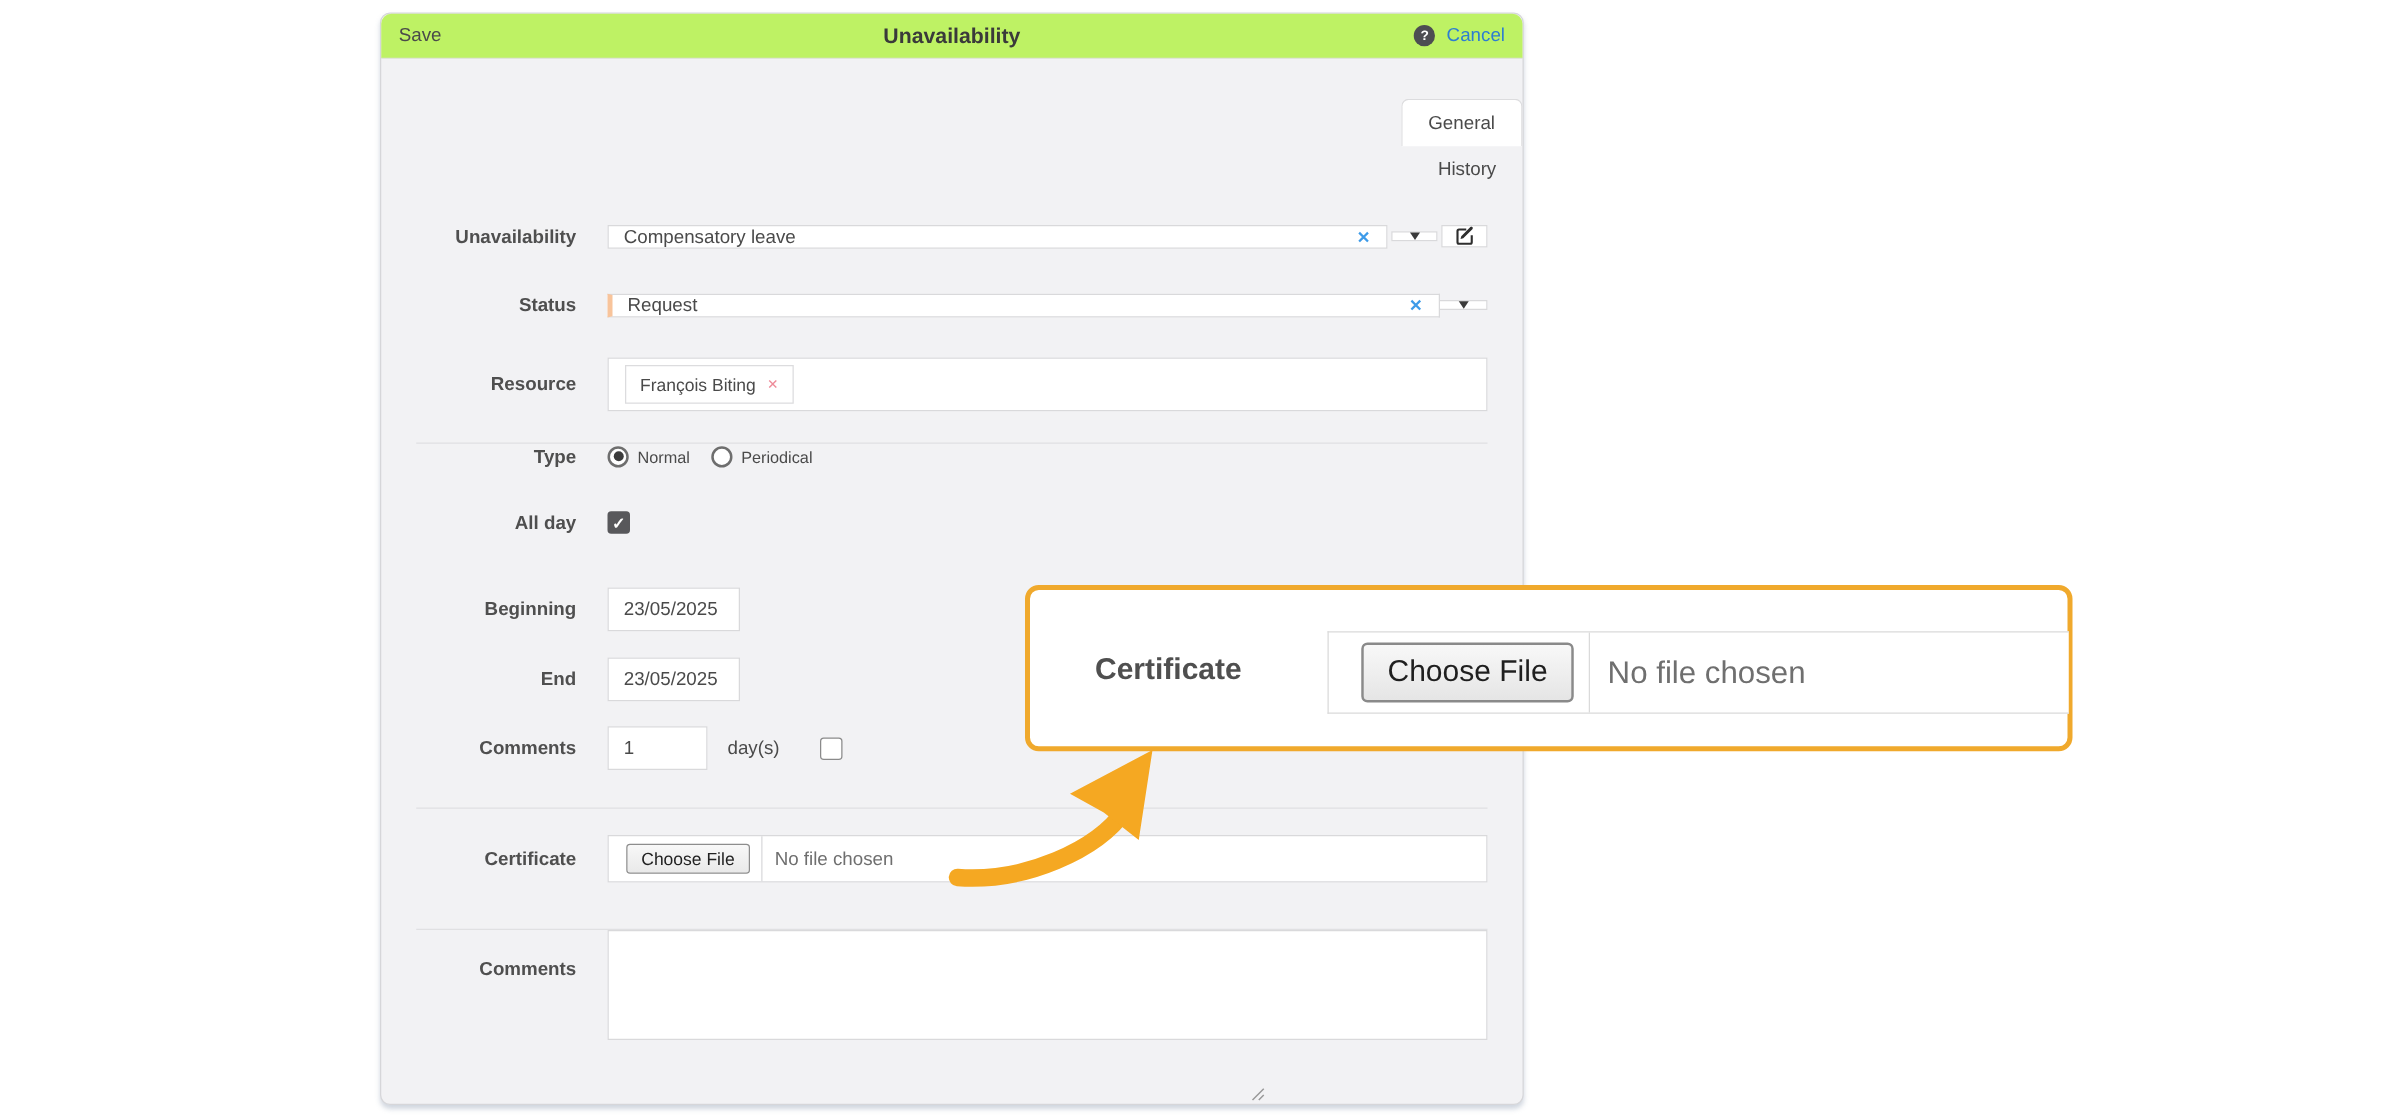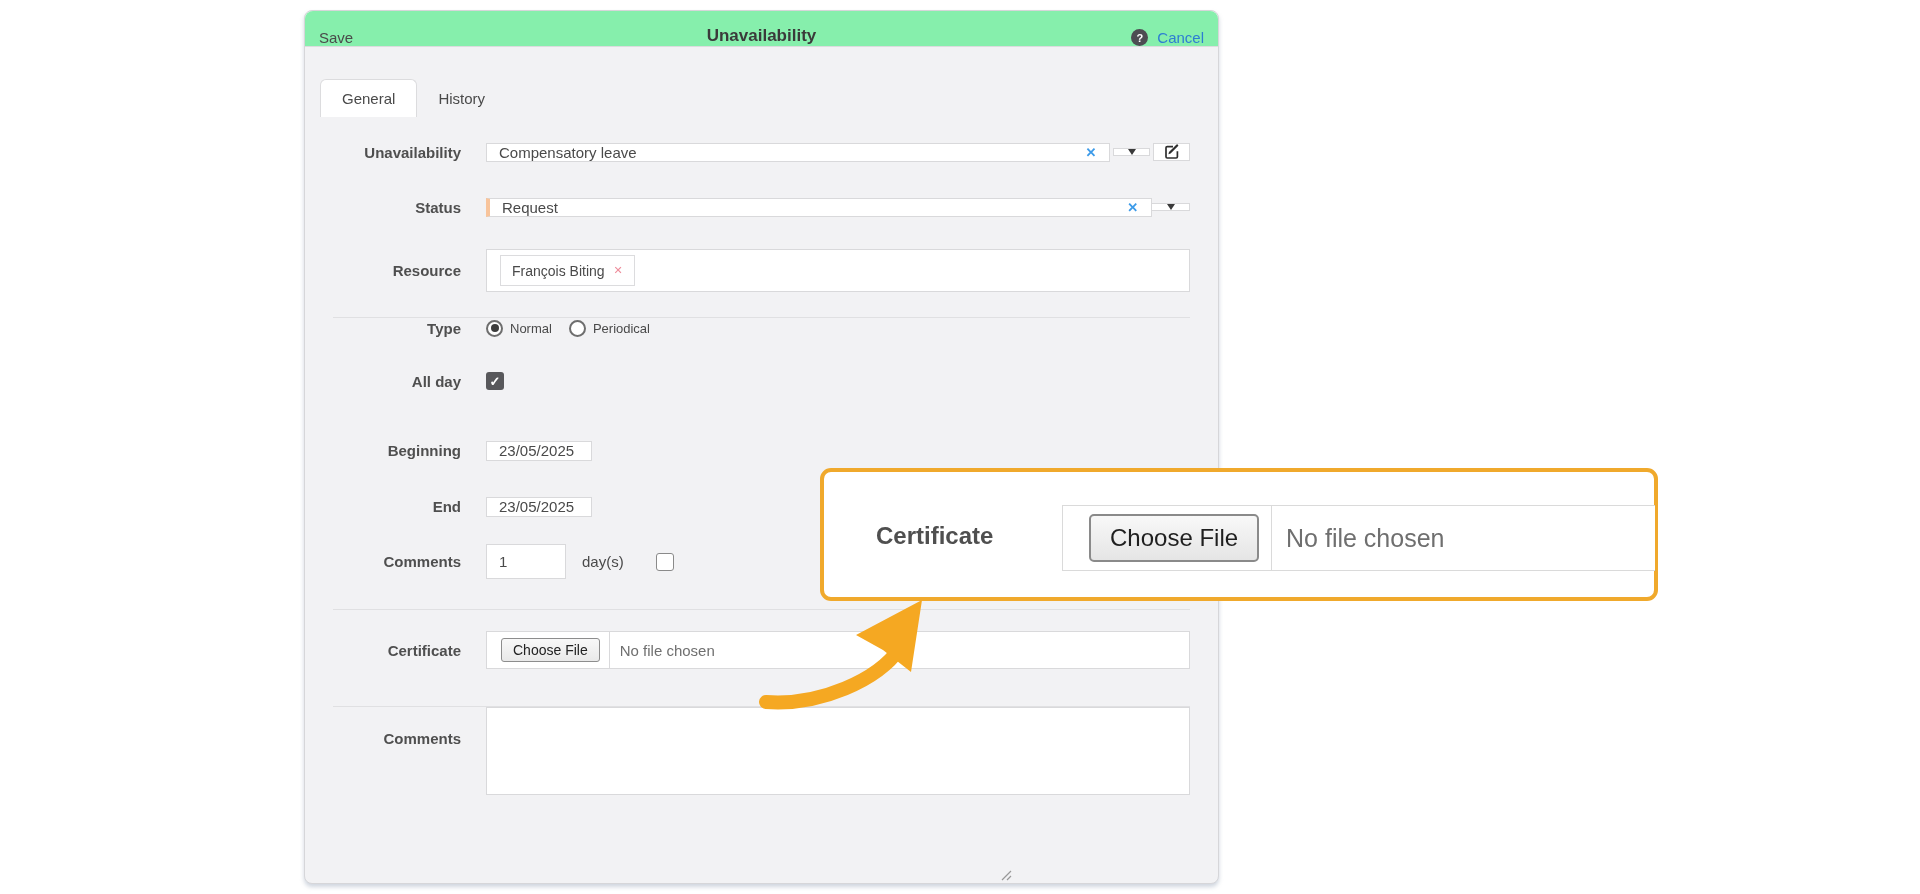--- a/index.html
+++ b/index.html
@@ -6,39 +6,39 @@
   html,body { width:1920px; height:894px; background:#ffffff;
               font-family:"Liberation Sans", sans-serif; overflow:hidden; }
 
   
   .panel {
     position:absolute; left:304px; top:10px; width:915px; height:874px;
     background:#F2F2F4; border:1px solid #D6D6D9; border-radius:8px;
     box-shadow:0 3px 4px rgba(150,165,185,.45);
   }
   .topbar {
-    height:36px; background:#86efac; border-bottom:1px solid #DCDCDE;
-    border-radius:8px 8px 0 0; display:flex; align-items:flex-end;
+    height:36px; background:#bef264; border-bottom:1px solid #DCDCDE;
+    border-radius:8px 8px 0 0; display:flex; align-items:center;
     padding:0 14px; position:relative;
   }
   .topbar .save { font-size:15px; color:#4A4A4A; cursor:pointer; }
   .topbar .title {
     position:absolute; left:0; right:0; text-align:center;
     font-size:17px; font-weight:bold; color:#3A3A3A; pointer-events:none;
   }
   .topbar .right { margin-left:auto; display:flex; align-items:center; gap:9px; z-index:2; }
   .help-circle {
     width:17px; height:17px; border-radius:50%; background:#4D4D52; color:#fff;
     font-size:11px; font-weight:bold; display:flex; align-items:center;
     justify-content:center; cursor:pointer;
   }
   .cancel { font-size:15px; color:#2D7DD2; cursor:pointer; }
 
   
-  .tabrow { display:flex; margin:32px 0 0 15px; align-items:flex-end; }
+  .tabrow { display:flex; margin:32px 0 0 15px; align-items:flex-end;flex-direction:column; }
   .tab {
     font-size:15px; color:#4A4A4A; padding:10px 21px; cursor:pointer;
   }
   .tab.active {
     background:#FFFFFF; border:1px solid #DCDCDE; border-bottom:none;
     border-radius:6px 6px 0 0;
   }
 
   
   .form { padding:0 28px; }
@@ -90,21 +90,21 @@
                       width:8px; height:8px; border-radius:50%; background:#3C3C3C; }
 
   .r-allday { margin-top:33px; height:20px; }
   .cb { width:18px; height:18px; border-radius:3px; cursor:pointer; }
   .cb.on { background:#58585B; color:#fff; font-size:13px; font-weight:bold;
            display:flex; align-items:center; justify-content:center; }
   .cb.off { background:#fff; border:1px solid #8A8A8A; }
 
   .r-beg { margin-top:42px; height:35px; }
   .r-end { margin-top:21px; height:35px; }
-  .date-in { width:106px; height:20px; }
+  .date-in { width:106px; height:35px; }
   .r-dur { margin-top:20px; height:35px; }
   .dur-in { width:80px; height:35px; }
   .unit { font-size:15px; color:#4A4A4A; margin:0 0 0 16px; }
   .r-dur .cb { margin-left:32px; }
 
   .hr2 { margin-top:30px; }
   .r-cert { margin-top:21px; height:38px; }
   .file-box { width:708px; height:38px; background:#fff; border:1px solid #D9D9DB;
               display:flex; align-items:stretch; }
   .choose-btn {

